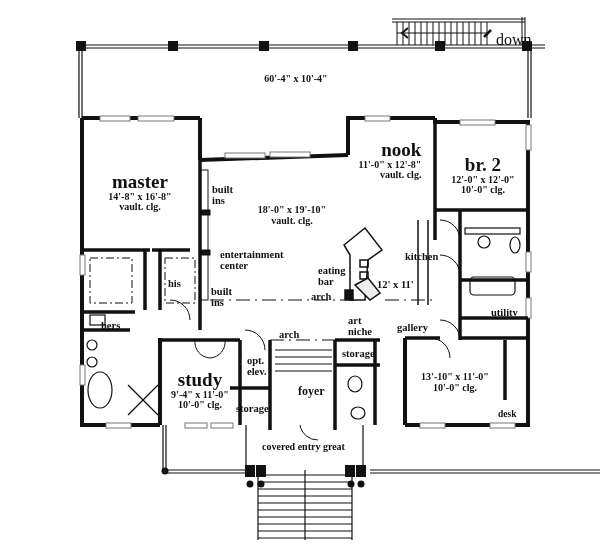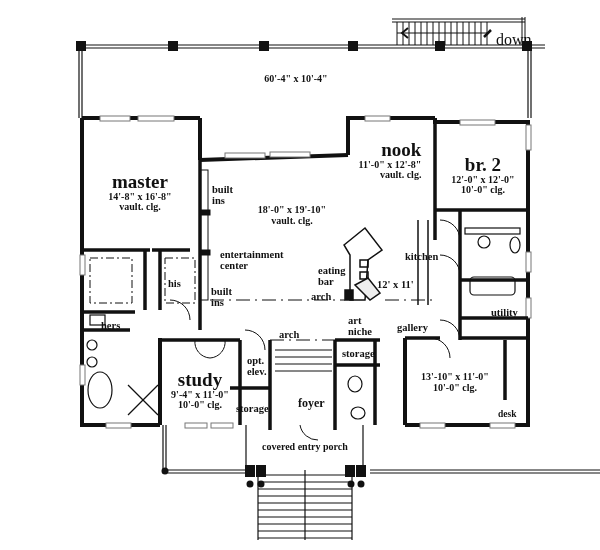--- a/index.html
+++ b/index.html
@@ -282,21 +282,21 @@
   <span class="room-dim">9'-4" x 11'-0"</span>
   <span class="room-dim">10'-0" clg.</span>
 </div>
 
 <div class="small" style="left:247px;top:355px;text-align:left;">
   <div>opt.</div>
   <div>elev.</div>
 </div>
 <div class="small" style="left:236px;top:403px;">storage</div>
 <div class="small" style="left:342px;top:348px;">storage</div>
-<div class="small" style="left:298px;top:385px;font-size:12px;margin-top:12px;">foyer</div>
+<div class="small" style="left:298px;top:385px;font-size:12px;">foyer</div>
 
 <div class="lbl" style="left:455px;top:372px;">
   <span class="room-dim">13'-10" x 11'-0"</span>
   <span class="room-dim">10'-0" clg.</span>
 </div>
 <div class="small" style="left:498px;top:410px;font-size:9.5px;">desk</div>
 
-<div class="small" style="left:262px;top:442px;font-size:10px;">covered entry porch</div>
+<div class="small" style="left:262px;top:442px;font-size:10px;">covered entry great</div>
 
 </body></html>

